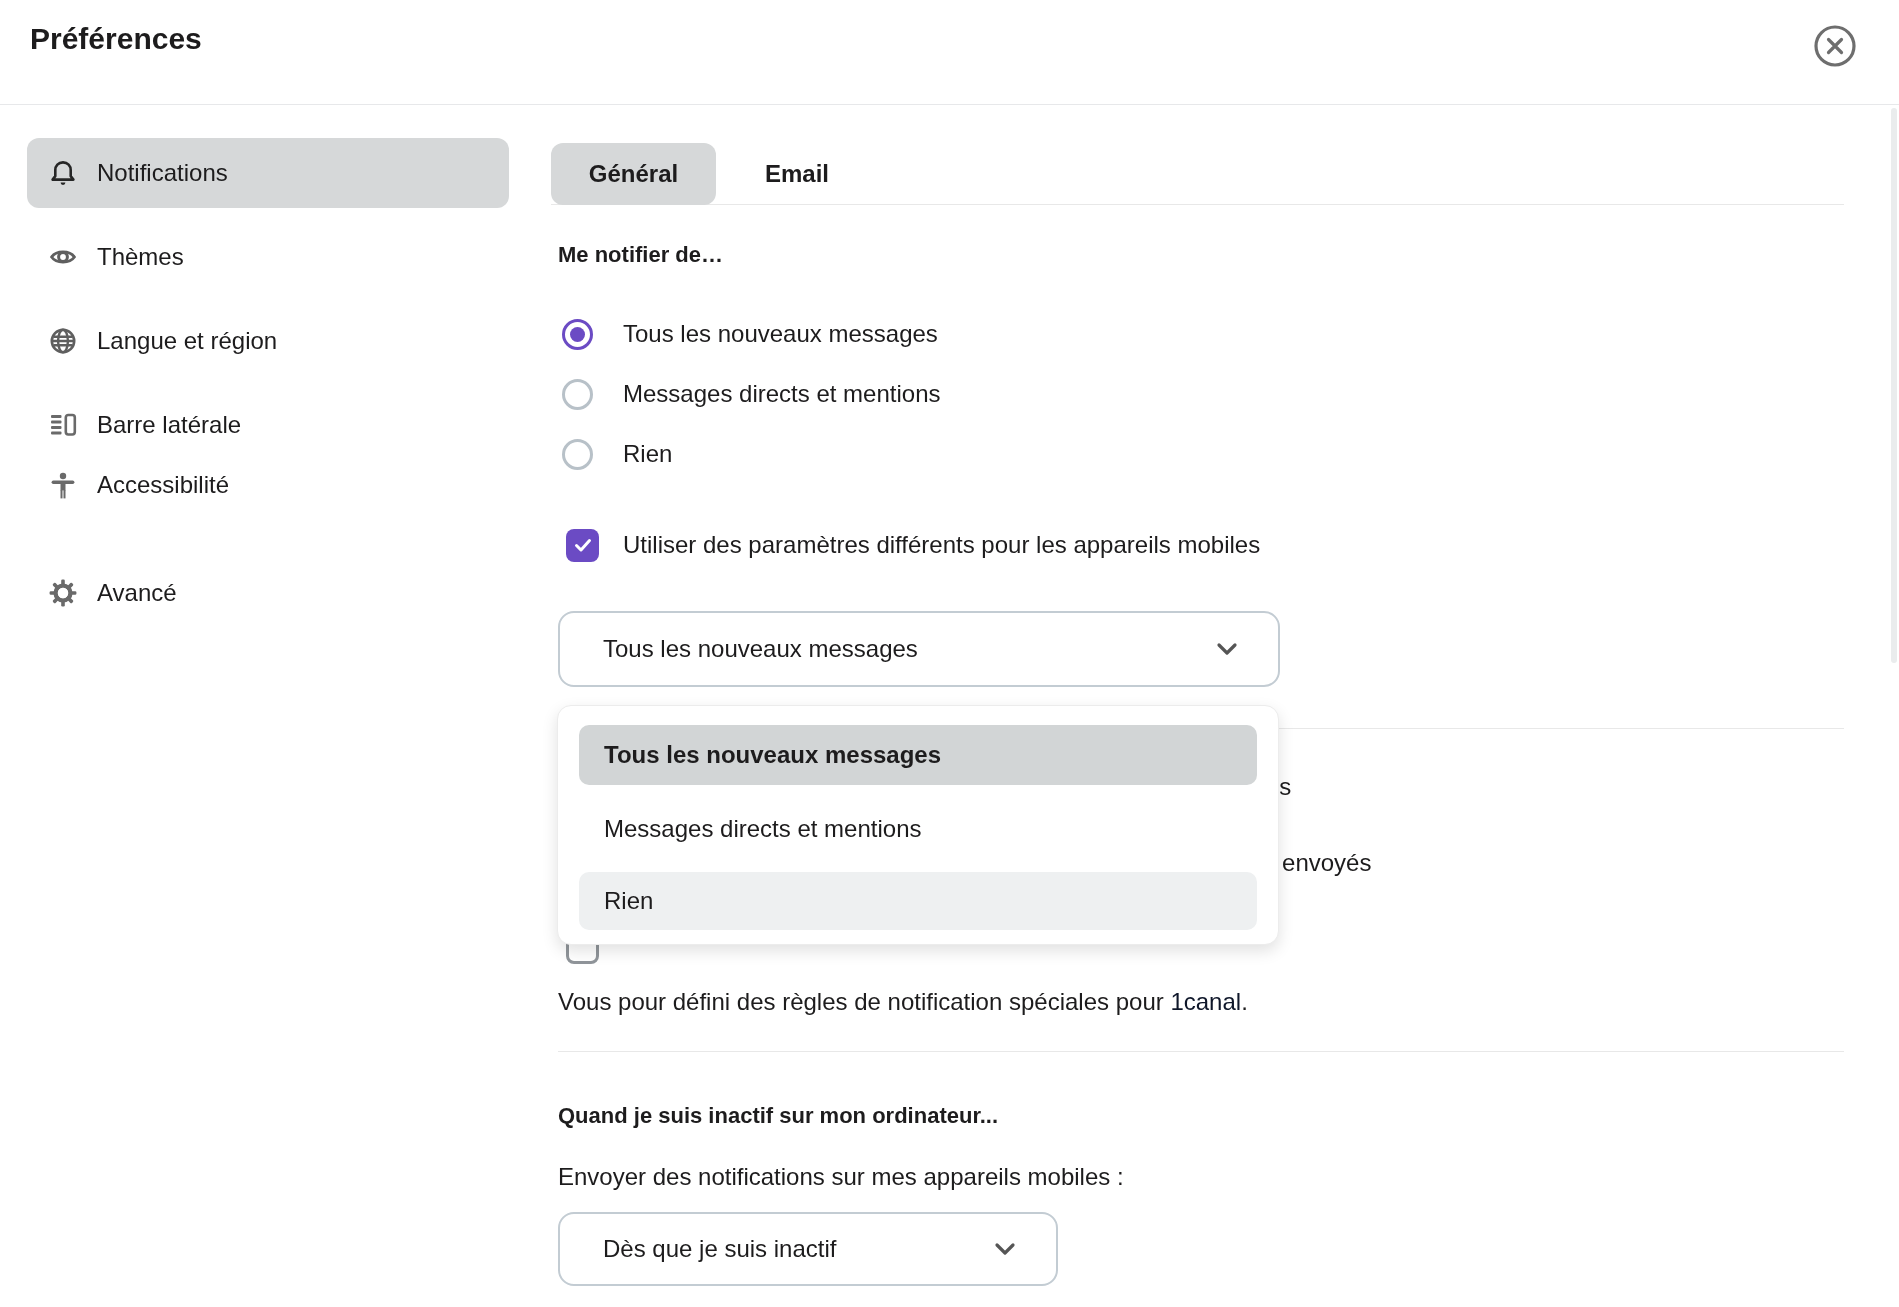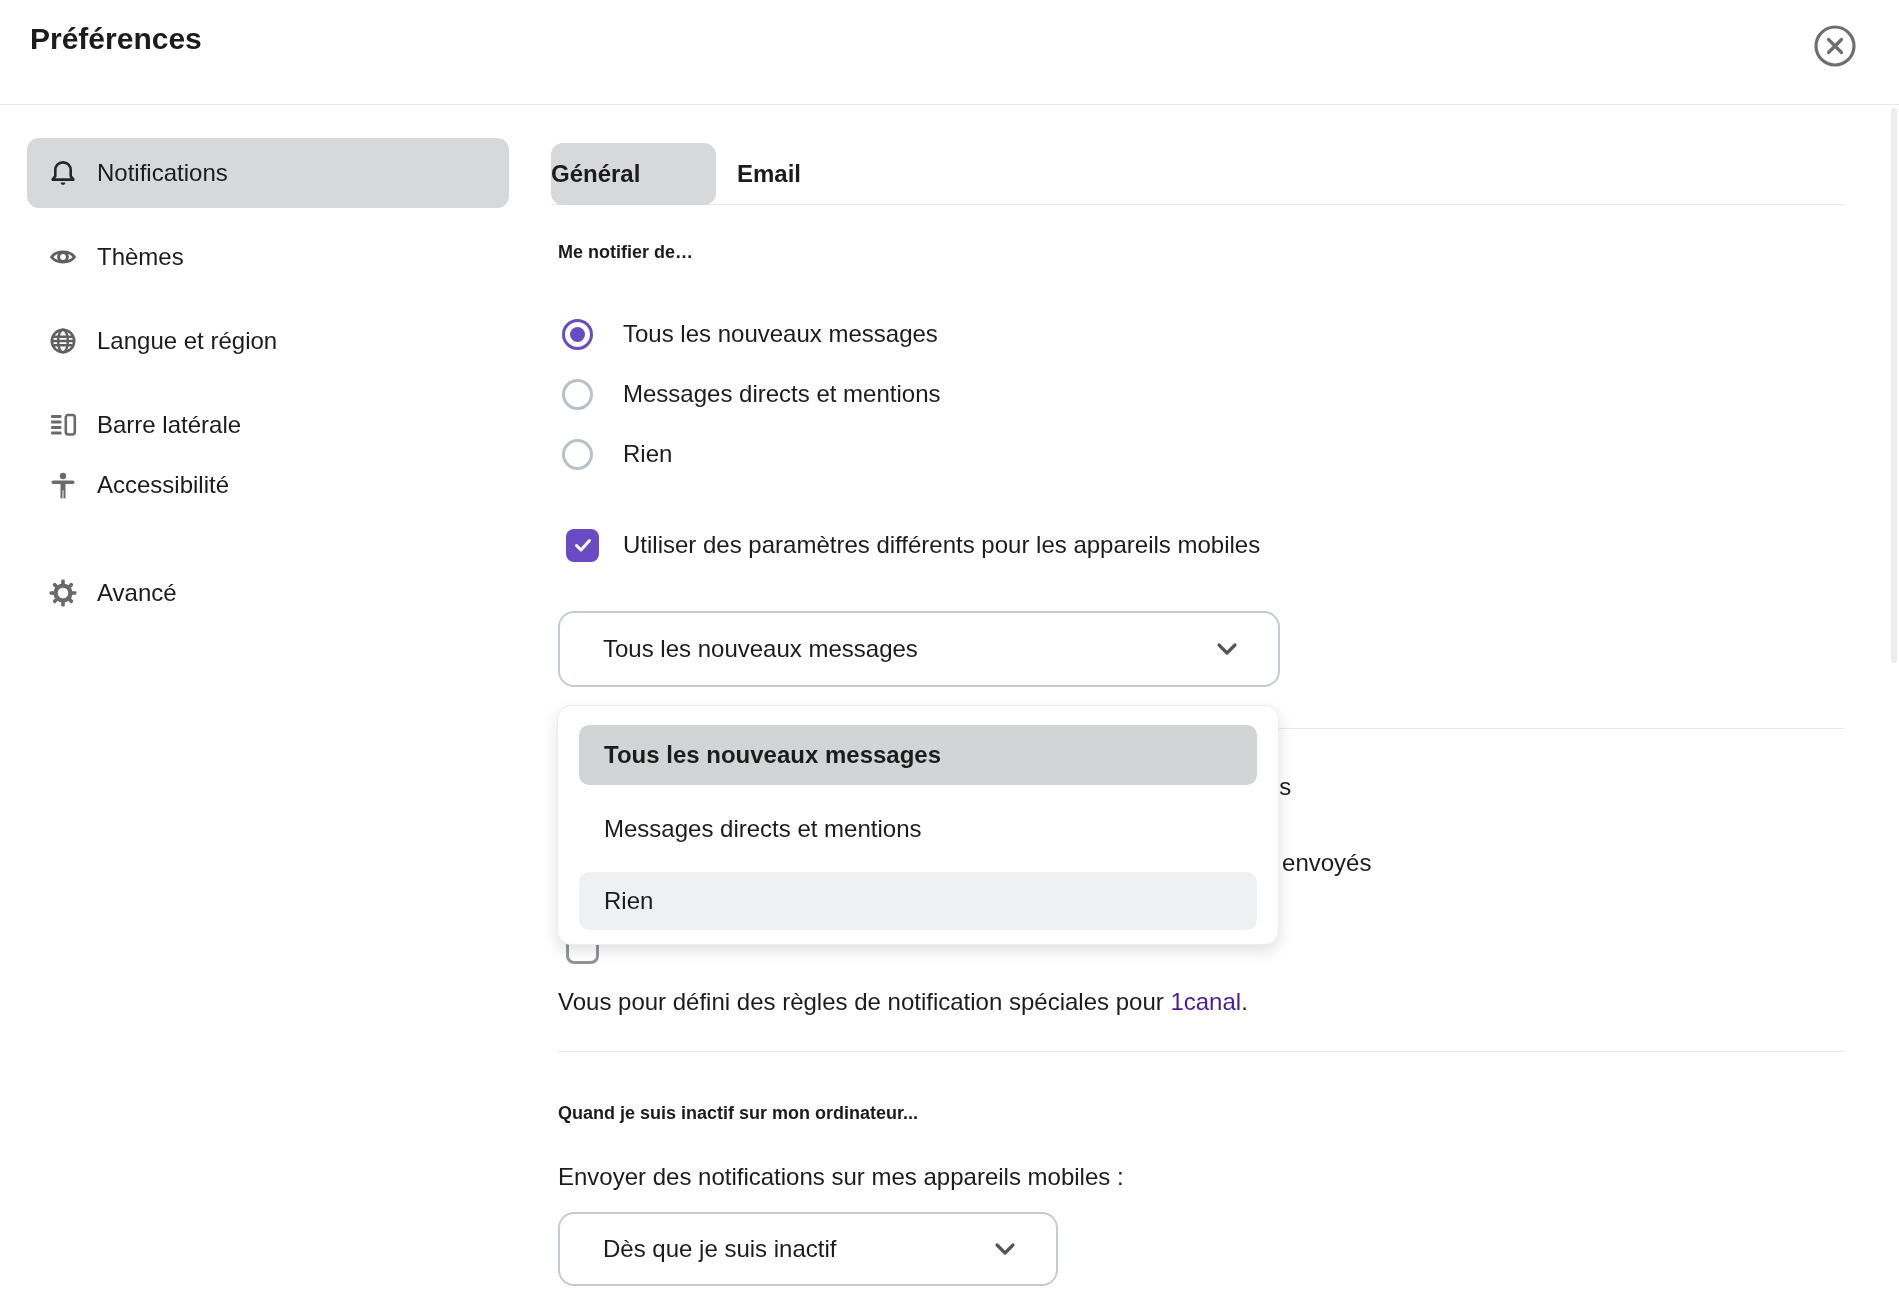--- a/index.html
+++ b/index.html
@@ -12,26 +12,26 @@
   .title{left:30px;top:22px;font-size:30px;font-weight:700;}
   .close-btn{left:1812px;top:23px;width:46px;height:46px;border:none;background:transparent;cursor:pointer;padding:0;}
   .hdr-divider{left:0;top:104px;width:1899px;height:1px;background:#e7e8ea;}
   
   .side-item{left:27px;width:482px;height:70px;display:flex;align-items:center;border-radius:12px;cursor:pointer;}
   .side-item .ic{width:28px;height:28px;margin-left:22px;flex:0 0 auto;display:flex;}
   .side-item .lbl{margin-left:20px;font-size:24px;}
   .side-item.selected{background:#d6d8d9;}
   
   .tab-underline{left:551px;top:204px;width:1293px;height:1px;background:#e8e8e8;}
-  .tab{top:143px;height:62px;display:flex;align-items:center;justify-content:flex-start;
+  .tab{top:143px;height:62px;display:flex;align-items:center;justify-content:center;
        font-size:24px;font-weight:700;cursor:pointer;}
   .tab.selected{left:551px;width:165px;background:#d6d8d9;border-radius:12px;}
   .tab.plain{left:737px;width:120px;}
   
-  .h2{font-size:18px;font-weight:700;}
+  .h2{font-size:22px;font-weight:700;}
   .row{display:flex;align-items:center;}
   .body-txt{font-size:24px;}
   
   .radio-row{left:562px;height:32px;}
   .radio{width:31px;height:31px;border-radius:50%;box-sizing:border-box;border:3px solid #b8c1c8;background:#fff;flex:0 0 auto;}
   .radio.on{border-color:#6b4bc4;position:relative;}
   .radio.on::after{content:"";position:absolute;left:50%;top:50%;width:15px;height:15px;margin:-7.5px 0 0 -7.5px;border-radius:50%;background:#6b4bc4;}
   .radio-row .body-txt{margin-left:30px;}
   
   .cbx{width:33px;height:33px;border-radius:8px;box-sizing:border-box;flex:0 0 auto;display:flex;align-items:center;justify-content:center;}
@@ -48,21 +48,21 @@
   
   .menu{left:557px;top:705px;width:722px;height:240px;background:#fff;border:1px solid #ececec;
         border-radius:14px;box-shadow:0 6px 16px rgba(0,0,0,0.12);z-index:6;box-sizing:border-box;}
   .menu-item{margin:0 21px;height:60px;border-radius:10px;display:flex;align-items:center;font-size:24px;cursor:pointer;}
   .menu-item .t{margin-left:25px;}
   .mi-selected{margin-top:19px;background:#d2d5d6;font-weight:700;}
   .mi-normal{margin-top:14px;background:transparent;}
   .mi-highlight{margin-top:13px;height:58px;background:#eef0f1;}
   
   .rules{left:558px;top:988px;font-size:24px;white-space:nowrap;z-index:1;}
-  .rules a{color:#4c1d95;text-decoration:none;cursor:pointer;}
+  .rules a{color:#0f172a;text-decoration:none;cursor:pointer;}
   .sec-divider{left:558px;width:1286px;height:1px;background:#e8e8e8;}
   .scroll-thumb{left:1891px;top:108px;width:6px;height:555px;background:#eaeced;border-radius:3px;z-index:7;}
   svg{display:block;}
 </style>
 </head>
 <body>
 
 <div class="app">
 
   <div class="abs title">Préférences</div>

